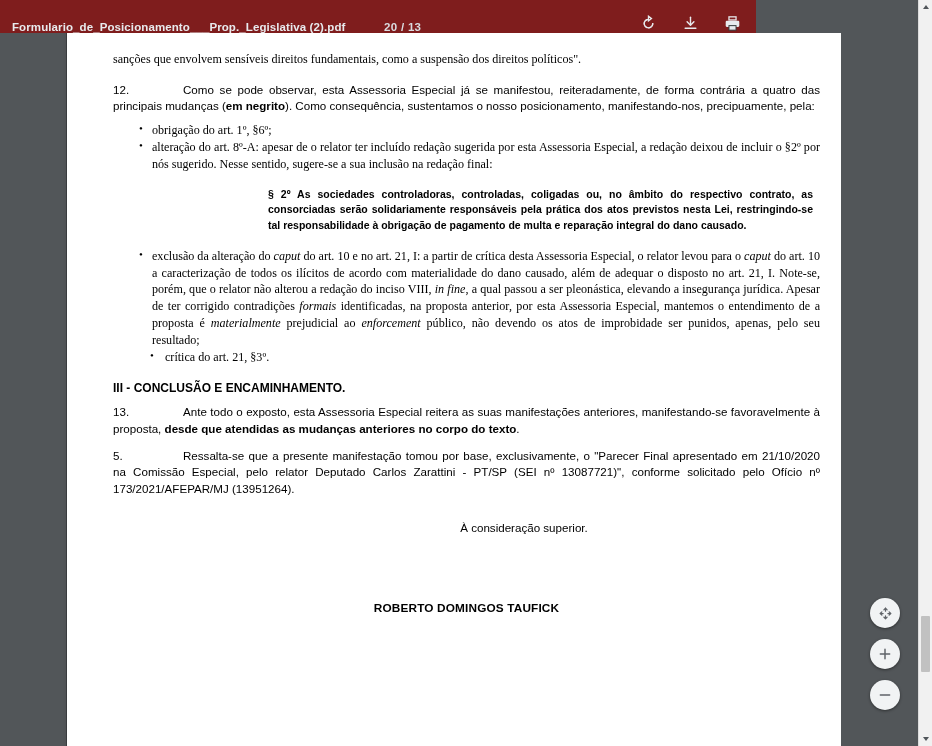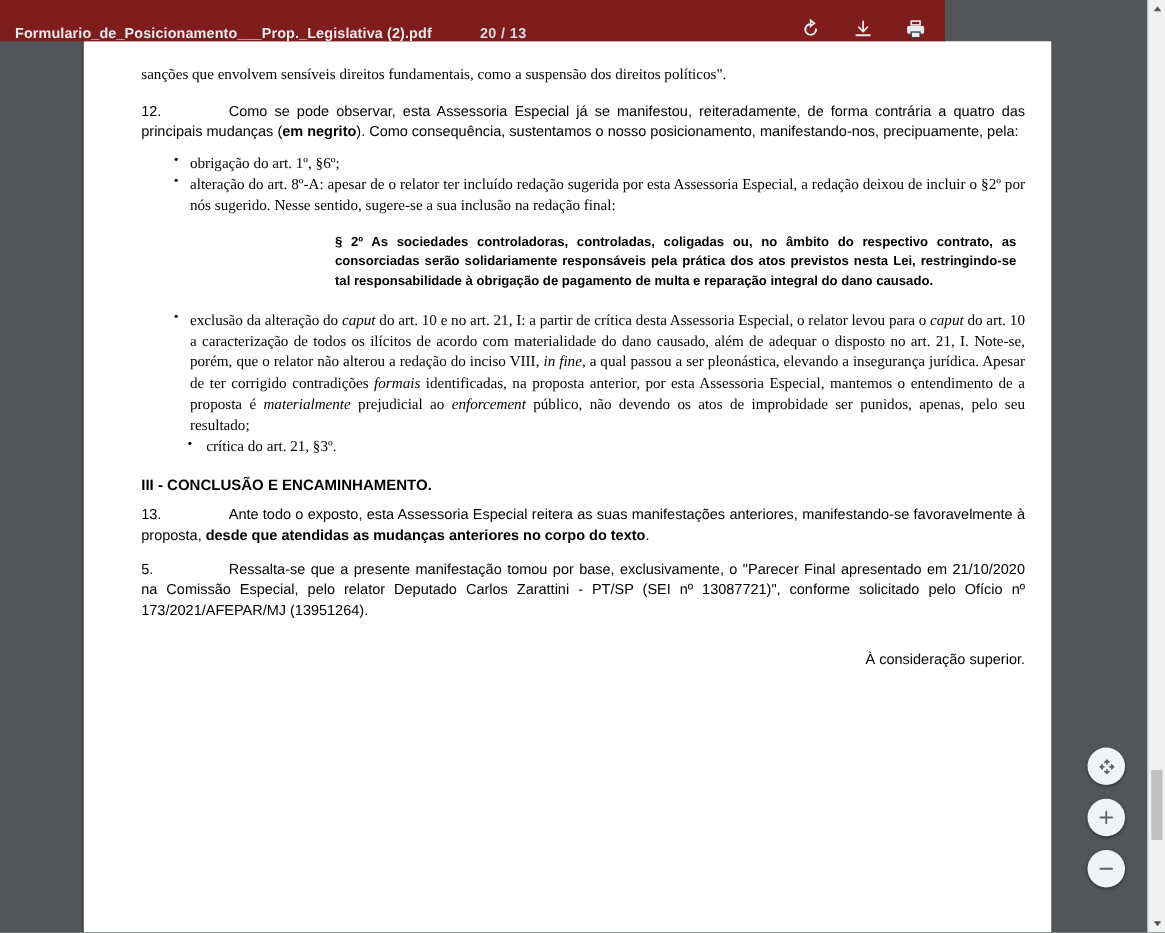--- a/index.html
+++ b/index.html
@@ -265,23 +265,24 @@
           <li class="indented">crítica do art. 21, §3º.</li>
         </ul>
 
         <div class="section-head">III - CONCLUSÃO E ENCAMINHAMENTO.</div>
 
         <p class="p-sans p-block"><span class="para-num">13.</span><span>Ante todo o exposto, esta Assessoria Especial reitera as suas manifestações anteriores, manifestando-se favoravelmente à proposta, </span><b>desde que atendidas as mudanças anteriores no corpo do texto</b><span>.</span></p>
 
         <p class="p-sans p-block"><span class="para-num">5.</span><span>Ressalta-se que a presente manifestação tomou por base, exclusivamente, o "Parecer Final apresentado em 21/10/2020 na Comissão Especial, pelo relator Deputado Carlos Zarattini - PT/SP (SEI nº 13087721)", conforme solicitado pelo Ofício nº 173/2021/AFEPAR/MJ (13951264).</span></p>
 
 
-        <p class="p-sans" style="margin-top:22px; margin-left:115px; text-align:right;">À consideração superior.</p>
+        <p class="p-sans" style="margin-top:22px; margin-left:115px; text-align:center;">À consideração superior.</p>
 
         <div class="centered" style="margin-top:64px;">
+          <div class="sig-name">ROBERTO DOMINGOS TAUFICK</div>
         </div>
 
       </div>
     </div>
 
   </div>
 
   <div id="zoom-controls">
     <div class="zoom-btn" title="Fit to page">
       <svg width="15" height="15" viewBox="0 0 24 24">

